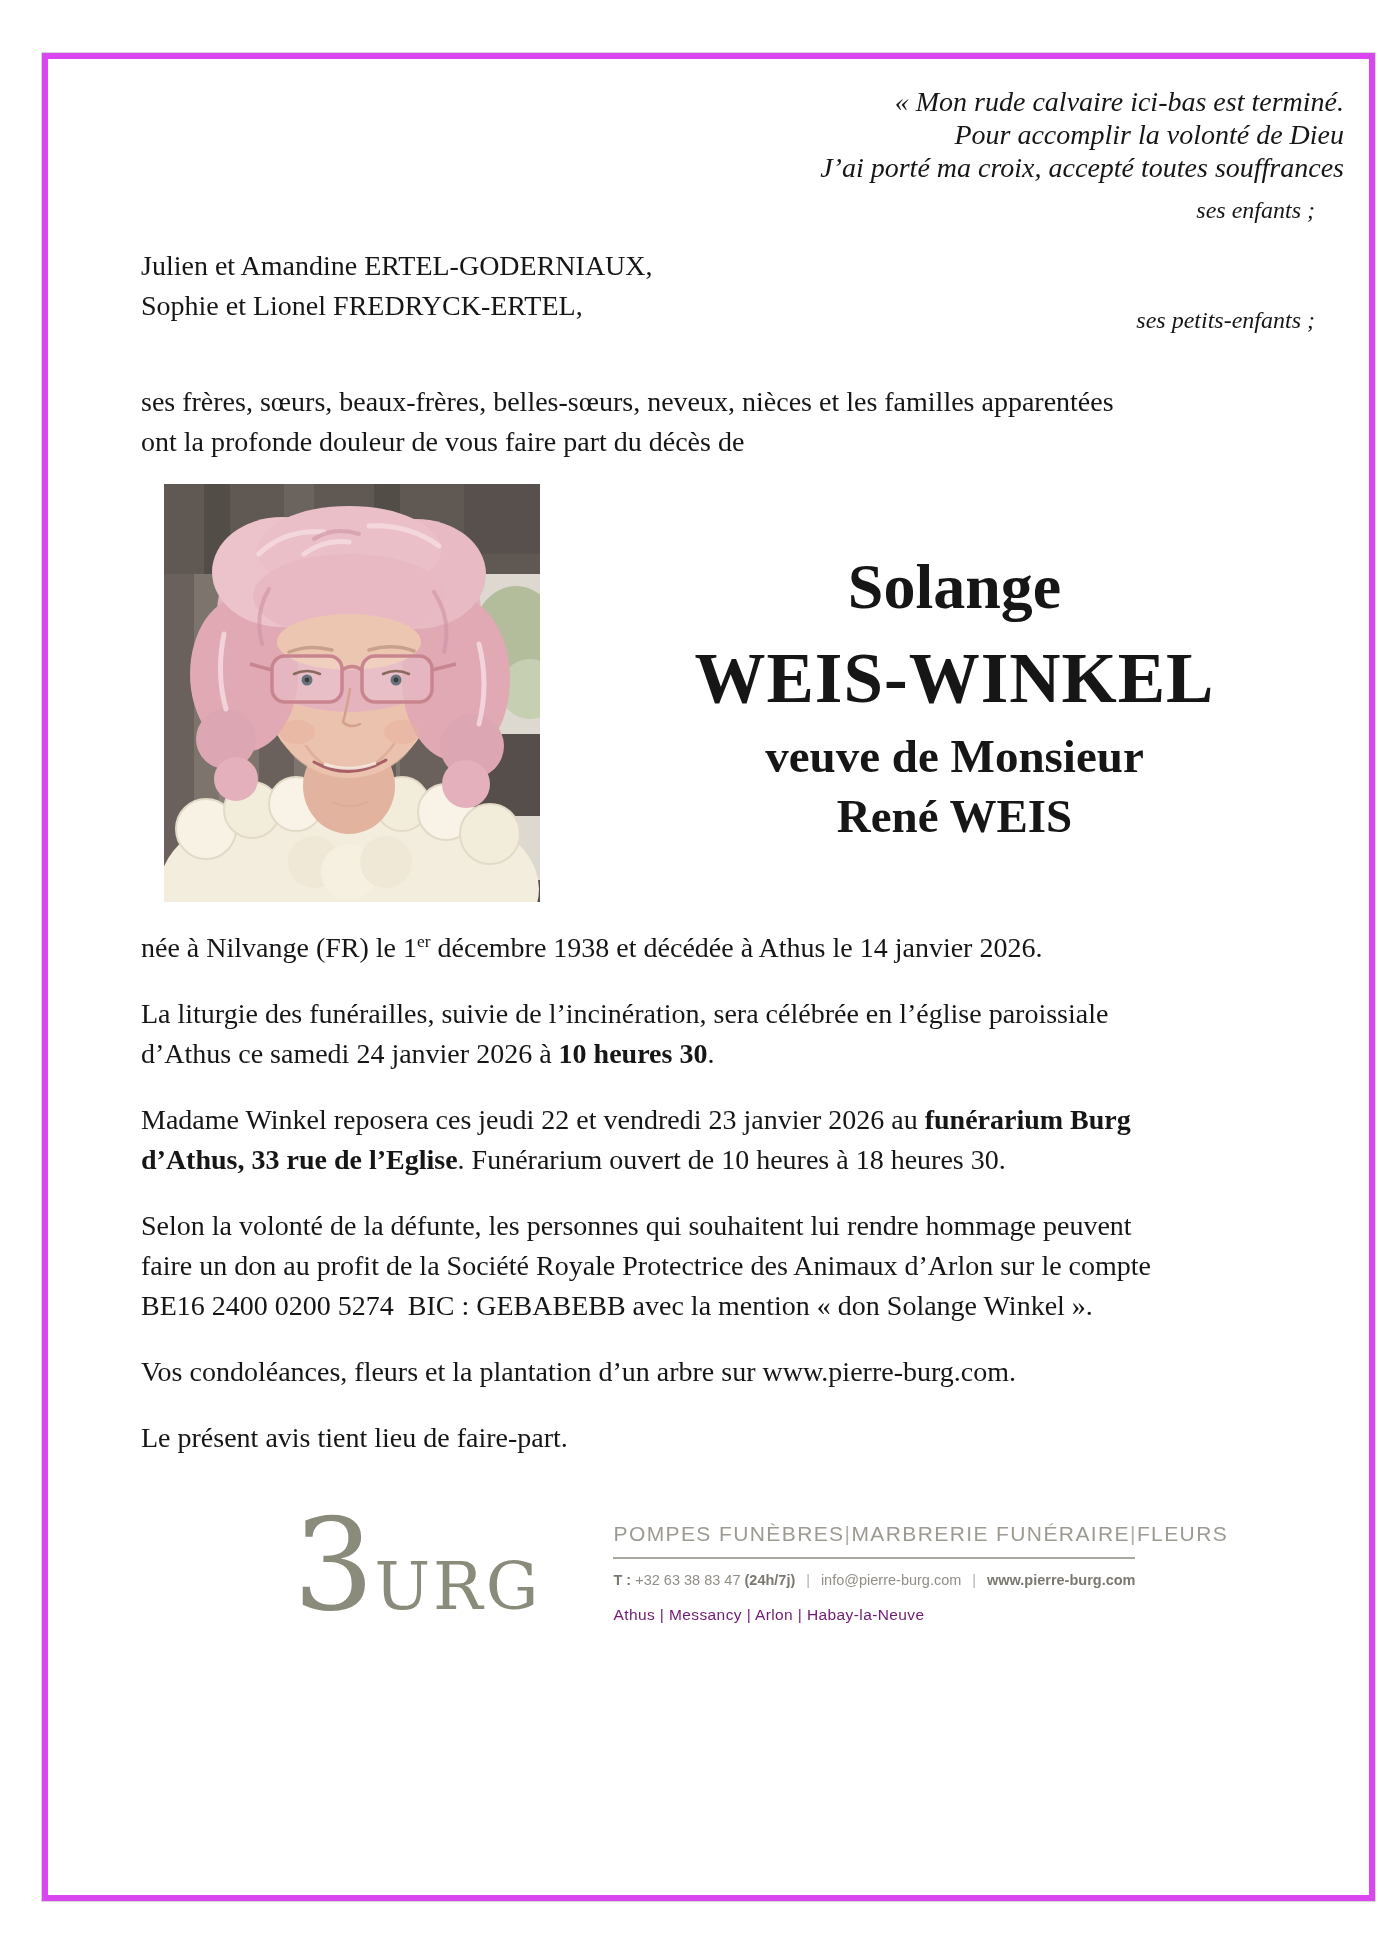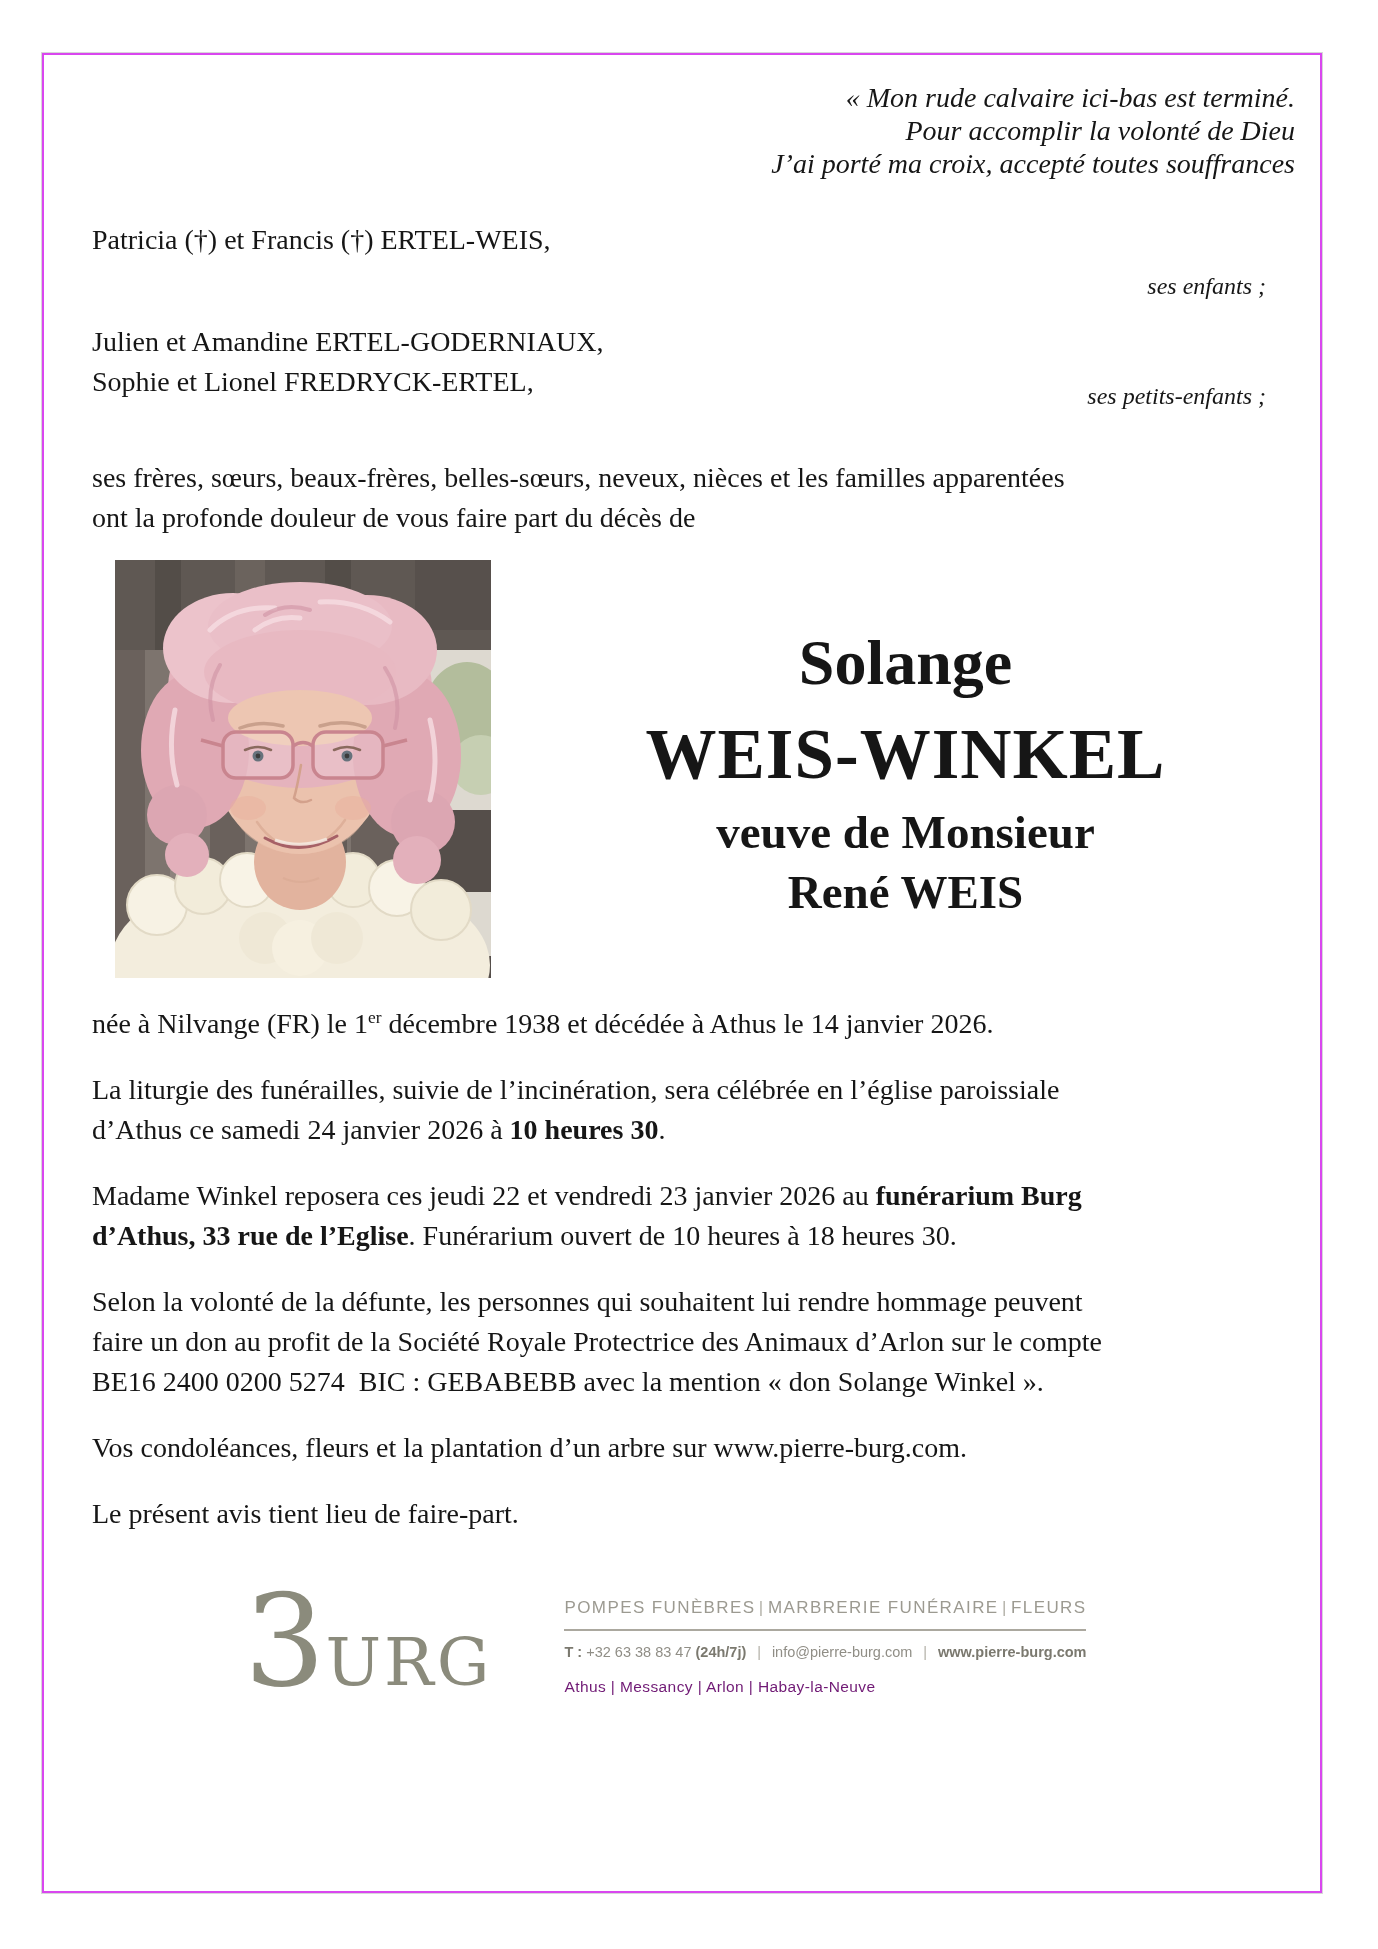--- a/index.html
+++ b/index.html
@@ -1,19 +1,19 @@
 <!DOCTYPE html>
 <html lang="fr"><head>
 <meta charset="utf-8">
 <style>
   html,body{margin:0;padding:0;background:#ffffff;}
   .page{position:relative;width:1378px;height:1949px;background:#ffffff;
         font-family:"Liberation Serif",serif;color:#161616;overflow:hidden;}
   .frame{position:absolute;left:42px;top:53px;width:1276px;height:1836px;
-         border:2px solid #d946ef;box-shadow:0 0 0 1px #d7d7d7;}
+         border:6px solid #d946ef;box-shadow:0 0 0 1px #d7d7d7;padding-left:45px;}
   
   .quote{margin:26px 25px 0 0;text-align:right;font-style:italic;
          font-size:28px;line-height:33px;}
   
   .fam-line{margin-left:48px;font-size:28px;line-height:40px;}
   .fam-label{margin-right:54px;text-align:right;font-style:italic;
              font-size:24px;line-height:40px;}
   .m-patricia{margin-top:40px;}
   .m-enfants{margin-top:6px;}
   .m-julien{margin-top:16px;}
@@ -32,41 +32,40 @@
   .para sup{font-size:0.62em;vertical-align:super;line-height:0;}
   
   .footer{display:flex;align-items:flex-start;margin:56px 0 0 200px;
           font-family:"Liberation Sans",sans-serif;}
   .logo{display:flex;align-items:baseline;color:#8b8b7c;
         font-family:"DejaVu Serif",serif;line-height:1;}
   .logo .b3{font-size:128px;line-height:0.8;}
   .logo .urg{font-size:66px;letter-spacing:3px;margin-left:0;}
   .footer-text{margin-left:72px;width:522px;padding-top:8px;}
   .services{display:flex;justify-content:space-between;align-items:center;
-            font-size:17px;letter-spacing:1.4px;color:#9c9a91;white-space:nowrap;}
+            font-size:21px;letter-spacing:1.4px;color:#9c9a91;white-space:nowrap;}
   .services .sep,.contact .sep{color:#b2b0a7;font-weight:normal;}
   .footer-rule{border:none;border-top:2px solid #aba89f;margin:11px 0 13px 0;}
   .contact{display:flex;justify-content:space-between;align-items:center;
            font-size:14.5px;color:#908e86;white-space:nowrap;}
   .contact .strong{font-weight:bold;color:#7b796f;}
   .cities{margin-top:18px;font-size:15.5px;color:#701a75;letter-spacing:0.4px;}
 </style>
 </head>
 <body>
 
 <div class="page">
   <div class="frame">
 
     <div class="quote">
       <div>« Mon rude calvaire ici-bas est terminé.</div>
       <div>Pour accomplir la volonté de Dieu</div>
       <div>J’ai porté ma croix, accepté toutes souffrances</div>
     </div>
 
-    <div class="fam-line m-patricia">Patricia (†) et Francis (†) ERTEL-WEIS,</div>
     <div class="fam-label m-enfants">ses enfants ;</div>
     <div class="fam-line m-julien">Julien et Amandine ERTEL-GODERNIAUX,</div>
     <div class="fam-line">Sophie et Lionel FREDRYCK-ERTEL,</div>
     <div class="fam-label m-petits">ses petits-enfants ;</div>
 
     <div class="intro">
       <div>ses frères, sœurs, beaux-frères, belles-sœurs, neveux, nièces et les familles apparentées</div>
       <div>ont la profonde douleur de vous faire part du décès de</div>
     </div>
 

